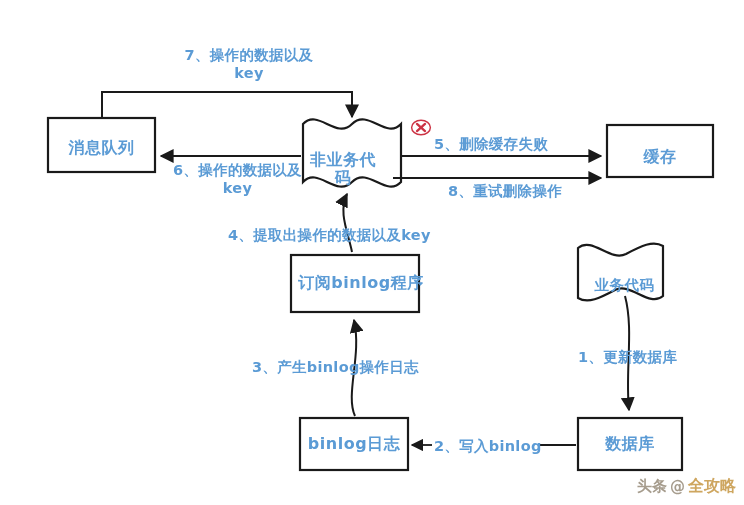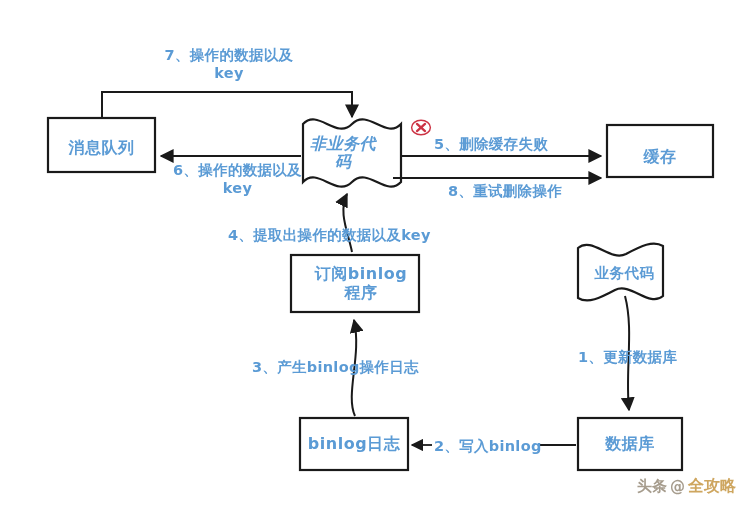--- a/index.html
+++ b/index.html
@@ -136,47 +136,47 @@
       <path d="M 432 445 L 412 445" stroke-width="1.8" marker-end="url(#arrow)"></path>
 
       <path d="M 625 296 C 634 330, 625 370, 629 410" stroke-width="2" marker-end="url(#arrow)"></path>
     </g>
   </svg>
 
   <div class="node-label" style="left:48px; top:118px; width:107px; height:60px;">
     <span>消息队列</span>
   </div>
 
-  <div class="node-label" style="left:303px; top:128px; width:80px; height:50px;font-style:italic;">
+  <div class="node-label" style="left:303px; top:144px; width:80px; height:50px;">
     <span>非业务代码</span>
   </div>
 
   <div class="node-label" style="left:607px; top:125px; width:106px; height:64px;">
     <span>缓存</span>
   </div>
 
-  <div class="node-label" style="left:291px; top:255px; width:140px; height:57px; flex-direction:column;">
+  <div class="node-label" style="left:291px; top:255px; width:140px; height:57px; flex-direction:row;">
     <span>订阅binlog</span>
     <span>程序</span>
   </div>
 
-  <div class="node-label" style="left:578px; top:252px; width:93px; height:42px; font-size:14.5px;">
+  <div class="node-label" style="left:578px; top:252px; width:93px; height:42px; font-size:14.5px;align-items:flex-end;">
     <span>业务代码</span>
   </div>
 
   <div class="node-label" style="left:300px; top:418px; width:108px; height:52px; flex-direction:row;">
     <span>binlog日</span>
     <span>志</span>
   </div>
 
   <div class="node-label" style="left:578px; top:418px; width:104px; height:52px;">
     <span>数据库</span>
   </div>
 
-  <div class="edge-label two-line" style="left:139px; top:46px; width:180px; text-align:center;">
+  <div class="edge-label two-line" style="left:159px; top:46px; width:180px; text-align:center;">
     <div>7、操作的数据以及</div>
     <div>key</div>
   </div>
 
   <div class="edge-label two-line" style="left:150px; top:161px; width:175px; text-align:center;">
     <div>6、操作的数据以及</div>
     <div>key</div>
   </div>
 
   <svg class="fail-badge" viewBox="0 0 24 19">

